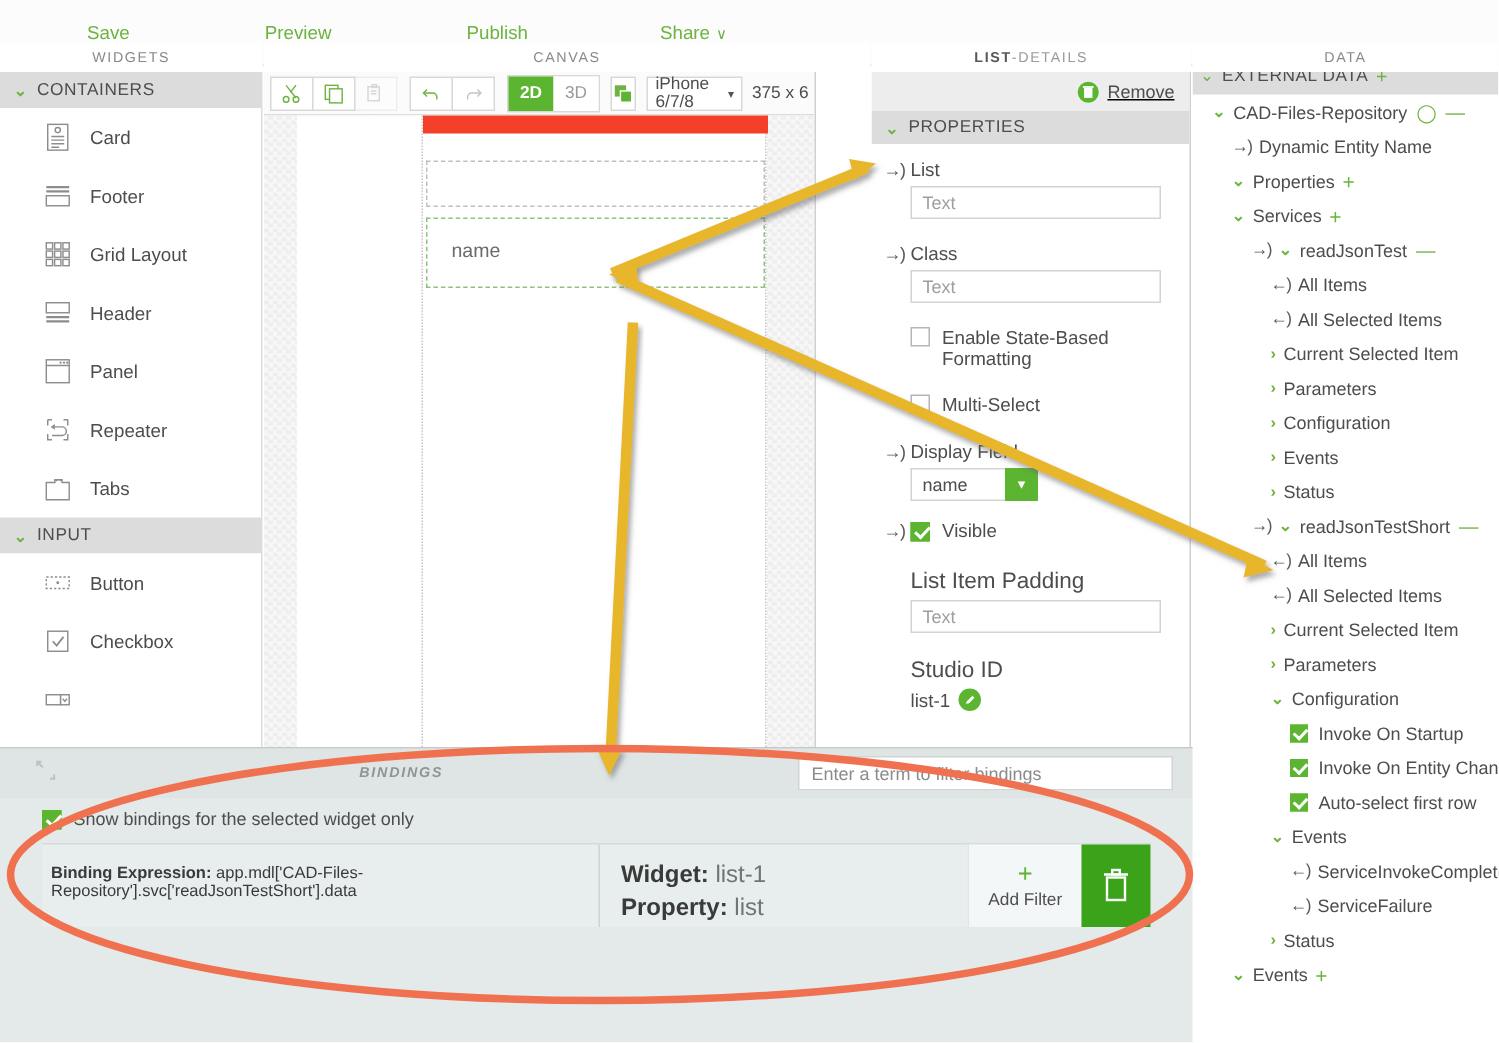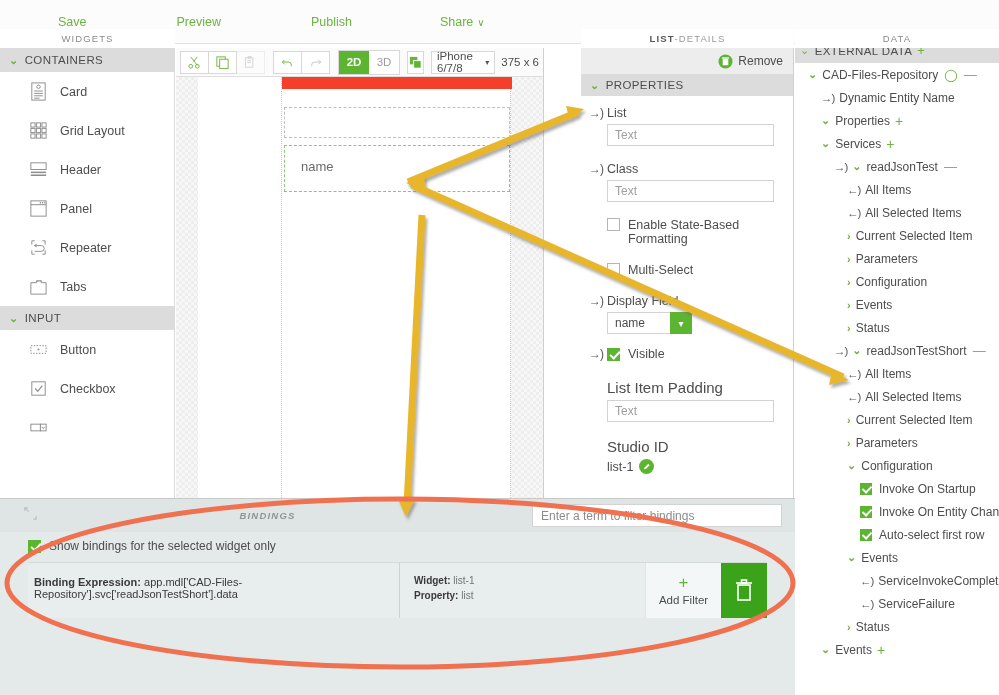--- a/index.html
+++ b/index.html
@@ -141,21 +141,21 @@
   }
 
   
   .list-panel {
     position: absolute; left: 581px; top: 48px; width: 213px; height: 450px;
     background: #ffffff; border-right: 1px solid #cfcfcf;
     overflow: hidden;
   }
   .lp-removebar {
     height: 26px; background: #ededed; display: flex; align-items: center;
-    justify-content: flex-end; padding-right: 10px;
+    justify-content: flex-end; padding-right: 10px; text-decoration: underline;
   }
   .removebtn { display:flex; align-items:center; cursor:pointer; }
   .removebtn .txt { font-size:12px; color:#4d4d4d; margin-left:5px; }
   .lp-propbar {
     height: 22px; background: #dcdcdc; display:flex; align-items:center;
     padding-left: 9px; font-size: 11.5px; color: #4d4d4d; letter-spacing: .4px;
     cursor:pointer;
   }
   .lp-propbar .chev { color:#6db33f; font-size: 11px; margin-right: 6px; font-weight:bold; }
   .lp-body { padding: 10px 12px 0 8px; }
@@ -263,21 +263,21 @@
   .bt-head div { font-size: 11.5px; color:#6c7373; padding-left: 6px; display:flex; align-items:center;}
   .bt-src { width: 372px; border-right: 1px solid #cdd3d3; }
   .bt-tgt { flex: 1; }
   .bt-row { display:flex; min-height: 56px; background:#e8eded; border-top:1px solid #d5dada; }
   .bt-row .src {
     width: 372px; border-right: 1px solid #cdd3d3; padding: 13px 6px 0 6px;
     font-size: 11px; color:#3a3a3a;
   }
   .bt-row .src b { font-weight: bold; }
   .bt-row .tgt { flex:1; display:flex; }
-  .tgt-info { padding: 12px 0 0 14px; font-size:10px; color:#6d7575; }
+  .tgt-info { padding: 12px 0 0 14px; font-size:16px; color:#6d7575; }
   .tgt-info b { color:#3a3a3a; font-weight: bold; }
   .tgt-info .v { color:#6d7575; }
   .tgt-actions { margin-left:auto; display:flex; }
   .addfilter {
     width: 76px; background:#f4f7f7; display:flex; flex-direction:column;
     align-items:center; justify-content:center; cursor:pointer;
     border-left:1px solid #dfe4e4;
   }
   .addfilter .pl { color:#5cb531; font-size:17px; line-height:14px; }
   .addfilter .lb { font-size: 11.5px; color:#4d4d4d; margin-top:4px; }
@@ -298,20 +298,21 @@
   <div class="topbar">
     <div class="topbar-item tb-save">Save</div>
     <div class="topbar-item tb-prev">Preview</div>
     <div class="topbar-item tb-pub">Publish</div>
     <div class="topbar-item tb-share">
       <span>Share</span><span class="caret-dn">∨</span>
     </div>
   </div>
 
   <div class="col-head ch-widgets">WIDGETS</div>
+  <div class="col-head ch-canvas">CANVAS</div>
   <div class="col-head ch-list">
     <b>LIST</b>
       <i> - </i>
       <i>DETAILS</i>
   </div>
   <div class="col-head ch-data">DATA</div>
 
   <div class="widgets-panel" id="widgets-panel">
       <div class="wsec">
         <span class="chev">⌄</span>
@@ -322,20 +323,30 @@
           <svg width="21" height="21" viewBox="0 0 22 22">
             <rect x="4" y="2" width="14" height="18" fill="#fff" stroke="#8d8d8d"></rect>
             <circle cx="11" cy="6" r="1.8" fill="none" stroke="#8d8d8d"></circle>
             <line x1="6.5" y1="10.5" x2="15.5" y2="10.5" stroke="#8d8d8d"></line>
             <line x1="6.5" y1="13" x2="15.5" y2="13" stroke="#8d8d8d"></line>
             <line x1="6.5" y1="15.5" x2="15.5" y2="15.5" stroke="#8d8d8d"></line>
             <line x1="6.5" y1="18" x2="12" y2="18" stroke="#8d8d8d"></line>
           </svg>
         </span>
         <span>Card</span>
+      </div>
+      <div class="witem">
+        <span class="wicon">
+          <svg width="21" height="21" viewBox="0 0 22 22">
+            <line x1="3" y1="5" x2="19" y2="5" stroke="#8d8d8d" stroke-width="1.6"></line>
+            <line x1="3" y1="8" x2="19" y2="8" stroke="#8d8d8d" stroke-width="1.6"></line>
+            <rect x="3" y="11" width="16" height="7" fill="#fff" stroke="#8d8d8d"></rect>
+          </svg>
+        </span>
+        <span>Footer</span>
       </div>
       <div class="witem">
         <span class="wicon">
           <svg width="21" height="21" viewBox="0 0 22 22">
             <g fill="none" stroke="#8d8d8d">
               <rect x="3" y="3" width="4.4" height="4.4"></rect>
               <rect x="8.8" y="3" width="4.4" height="4.4"></rect>
               <rect x="14.6" y="3" width="4.4" height="4.4"></rect>
               <rect x="3" y="8.8" width="4.4" height="4.4"></rect>
               <rect x="8.8" y="8.8" width="4.4" height="4.4"></rect>

